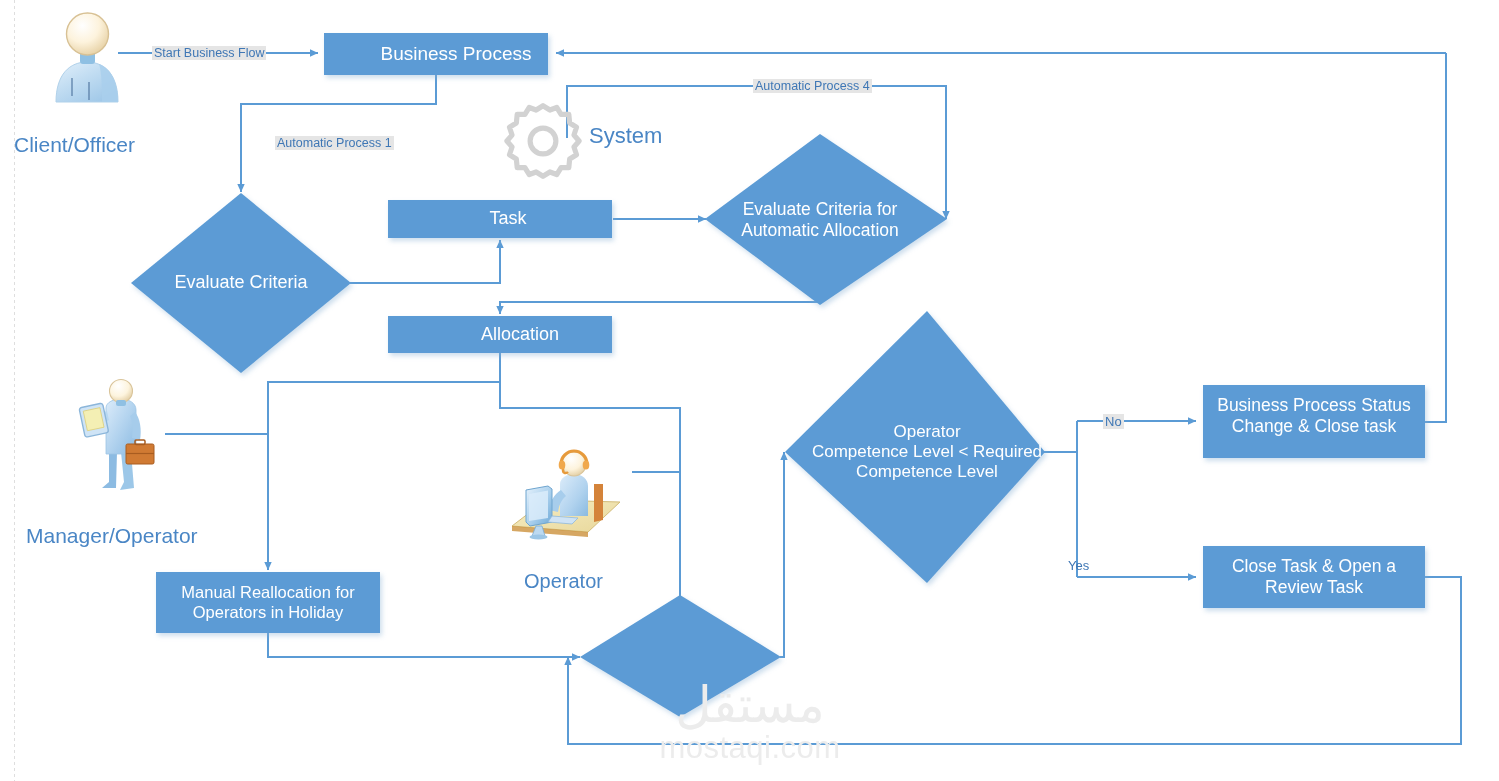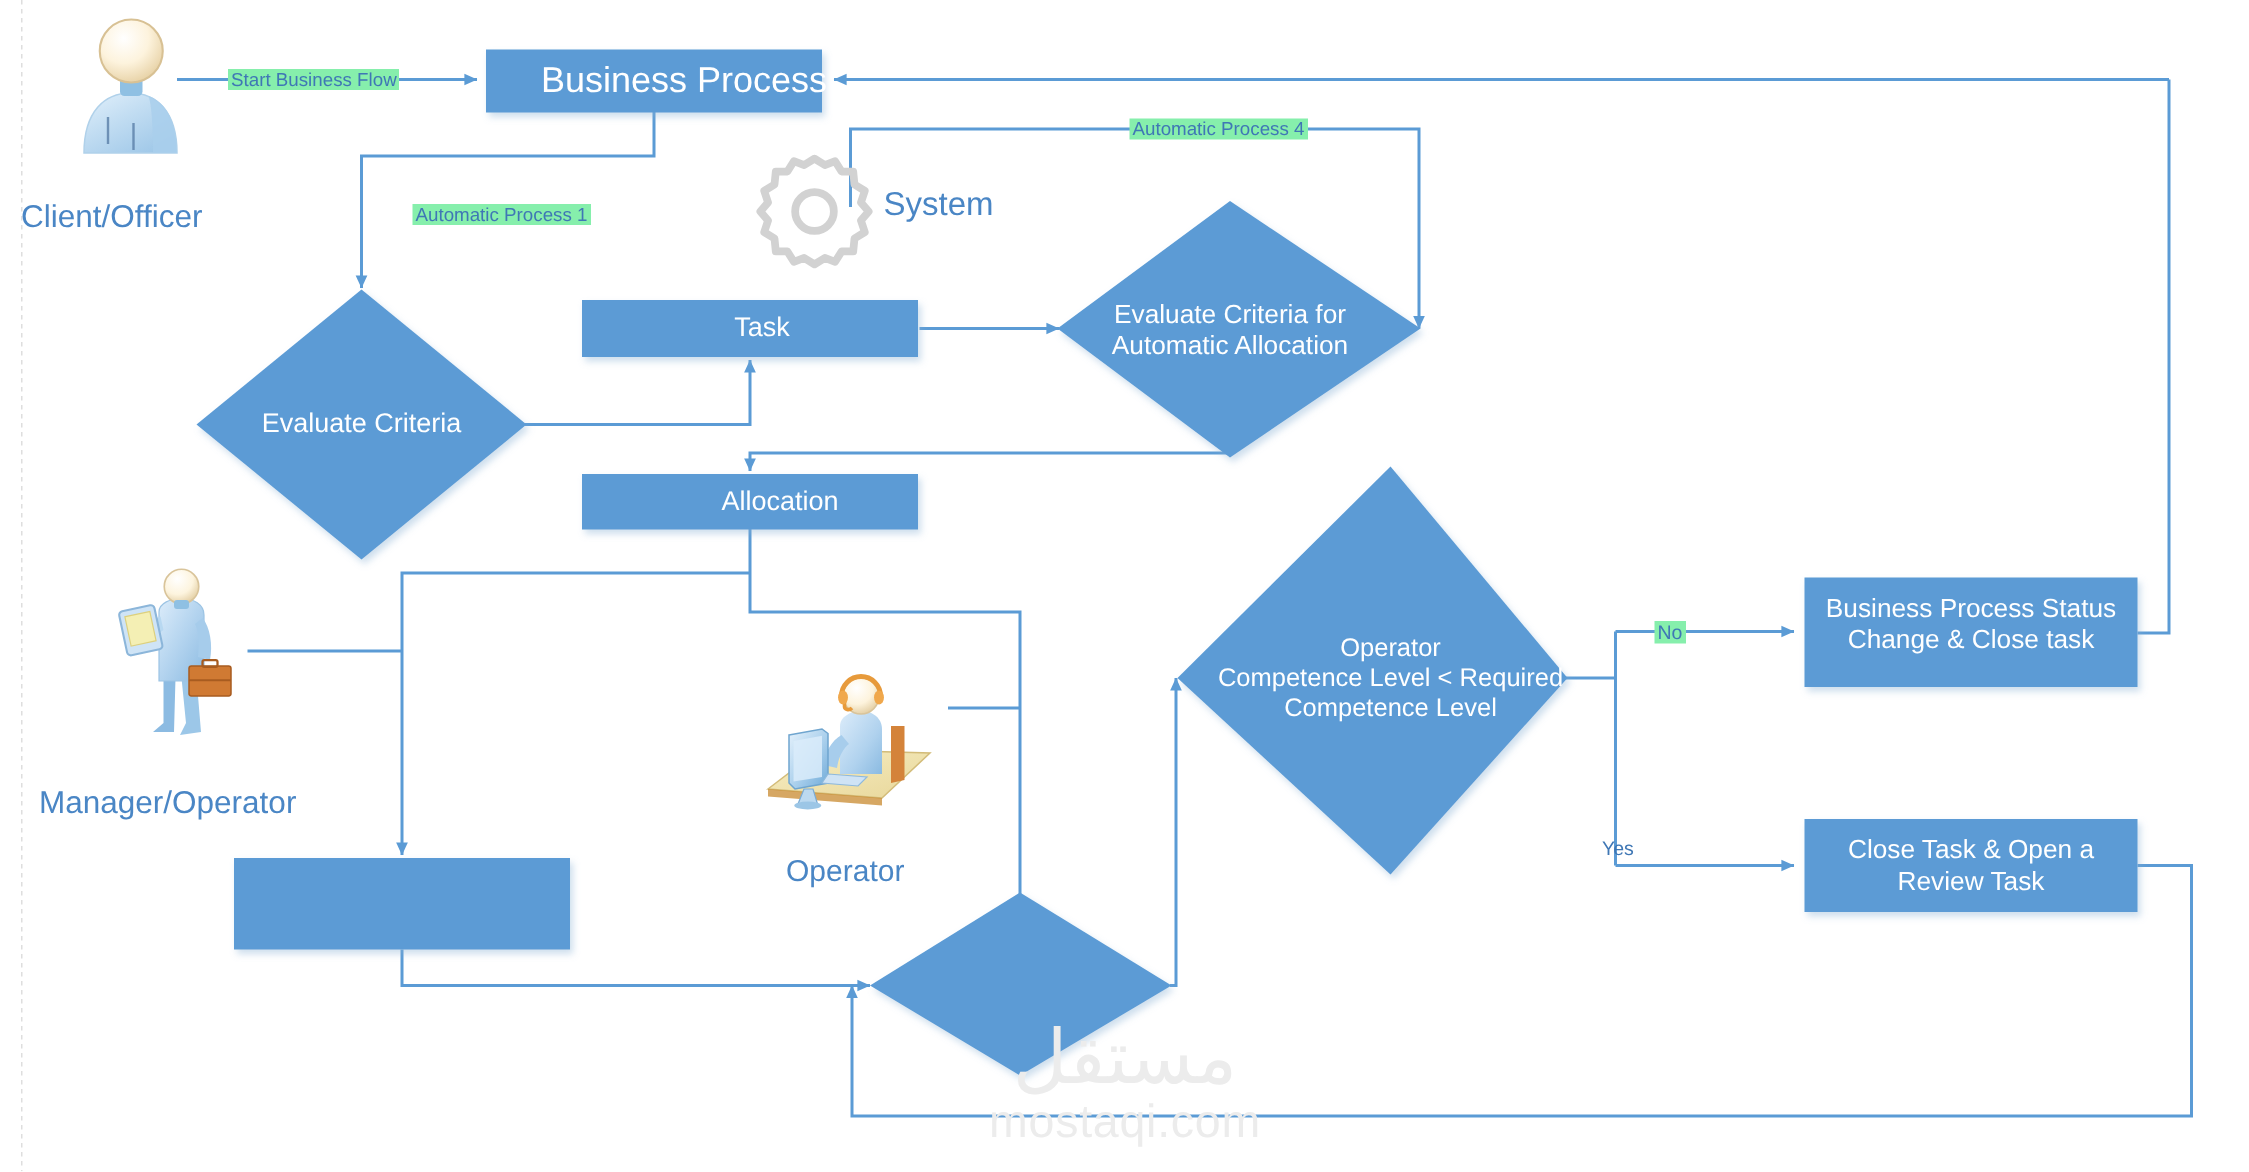--- a/index.html
+++ b/index.html
@@ -9,21 +9,21 @@
   }
   #stage{position:relative;width:1499px;height:781px;background:#fff;}
   svg.layer{position:absolute;left:0;top:0;width:1499px;height:781px;}
   .node-text{
     position:absolute;display:flex;align-items:center;justify-content:center;
     color:#ffffff;text-align:center;line-height:1.18;pointer-events:none;
     font-family:"Liberation Sans", sans-serif;
   }
   .edge-label{
     position:absolute;color:#3f77b5;font-size:12.5px;white-space:nowrap;
-    font-family:"Liberation Sans", sans-serif;background:#86efac;padding:0 2px;
+    font-family:"Liberation Sans", sans-serif;background:#e5e5e5;padding:0 2px;
   }
   .actor-label{
     position:absolute;color:#4a86c5;font-family:"Liberation Sans", sans-serif;
     white-space:nowrap;
   }
   .icon-wrap{position:absolute;}
   .wm{
     position:absolute;text-align:center;color:#ececec;
     font-family:"Liberation Sans", sans-serif;pointer-events:none;user-select:none;
   }
@@ -101,31 +101,33 @@
 
     <polygon points="927,311 1045,452 927,583 785,452" fill="#5B9BD5" filter="url(#sh)"></polygon>
 
     <polygon points="680,595 781,657 680,717 580,657" fill="#5B9BD5" filter="url(#sh)"></polygon>
 
     <rect x="1203" y="385" width="222" height="73" fill="#5B9BD5" filter="url(#sh)"></rect>
 
     <rect x="1203" y="546" width="222" height="62" fill="#5B9BD5" filter="url(#sh)"></rect>
   </svg>
 
-  <div class="node-text" style="left:324px;top:33px;width:264px;height:42px;font-size:24px;">Business Process</div>
+  <div class="node-text" style="left:324px;top:33px;width:264px;height:42px;font-size:19px;">Business Process</div>
 
   <div class="node-text" style="left:141px;top:263px;width:200px;height:40px;font-size:18px;">Evaluate Criteria</div>
 
   <div class="node-text" style="left:388px;top:200px;width:240px;height:38px;font-size:18px;border-radius:10px;">Task</div>
 
   <div class="node-text" style="left:716px;top:192px;width:208px;height:56px;font-size:17.5px;white-space:pre-line;">Evaluate Criteria for
 Automatic Allocation</div>
 
   <div class="node-text" style="left:388px;top:316px;width:264px;height:37px;font-size:18px;">Allocation</div>
 
+  <div class="node-text" style="left:158px;top:572px;width:220px;height:61px;font-size:16.5px;white-space:pre-line;">Manual Reallocation for
+Operators in Holiday</div>
 
   <div class="node-text" style="left:808px;top:415px;width:238px;height:74px;font-size:17px;white-space:pre-line;">Operator
 Competence Level &lt; Required
 Competence Level</div>
 
 
   <div class="node-text" style="left:1205px;top:385px;width:218px;height:61px;font-size:17.5px;white-space:pre-line;">Business Process Status
 Change &amp; Close task</div>
 
   <div class="node-text" style="left:1205px;top:546px;width:218px;height:62px;font-size:17.5px;white-space:pre-line;">Close Task &amp; Open a

